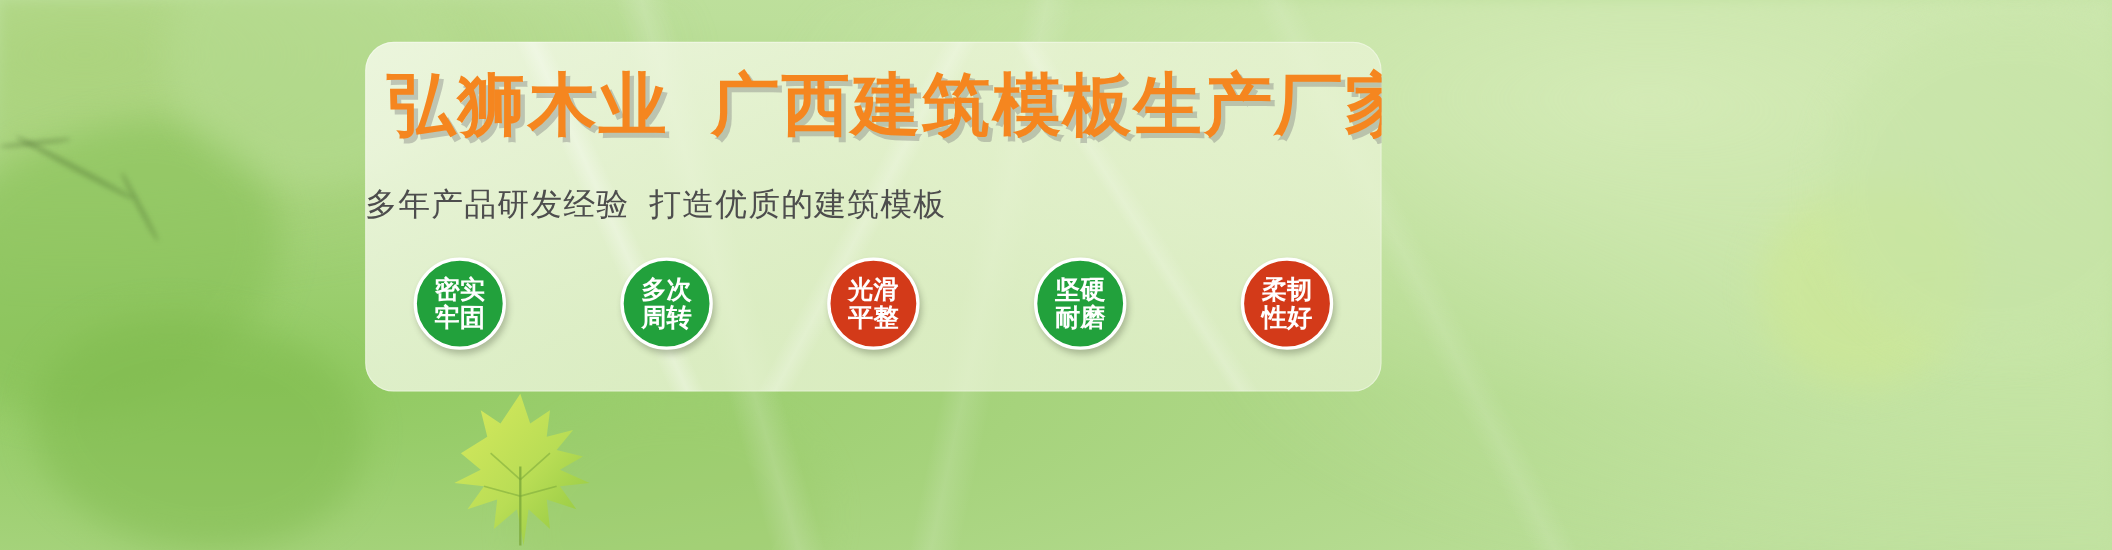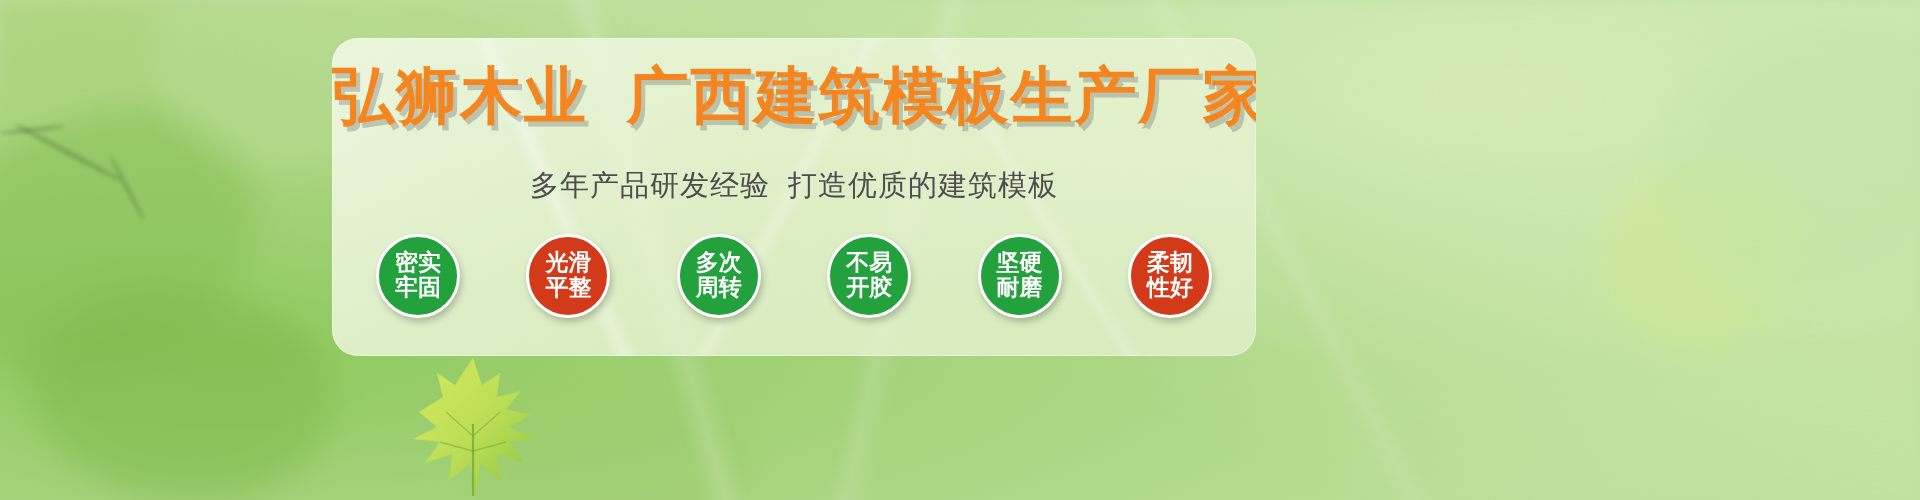--- a/index.html
+++ b/index.html
@@ -96,29 +96,30 @@
     right: 0;
     top: 22px;
     text-align: center;
     font-size: 62px;
     font-weight: bold;
     letter-spacing: 2px;
     color: #f5861f;
     text-shadow: 4px 5px 0 rgba(120,120,120,0.38);
     white-space: pre;
     line-height: 1.15;
+    padding-left: 20px;
   }
 
   
   .subtitle {
     position: absolute;
     left: 0;
     right: 0;
     top: 128px;
-    text-align: center;
+    text-align: left;
     font-size: 29px;
     color: #4d4d4d;
     letter-spacing: 1px;
     white-space: pre;
   }
 
   
   .badges {
     position: absolute;
     left: 44px;
@@ -137,21 +138,20 @@
     align-items: center;
     justify-content: center;
     color: #ffffff;
     font-size: 23px;
     font-weight: bold;
     line-height: 1.08;
     border: 3px solid #ffffff;
     box-shadow: 2px 4px 6px rgba(60,70,45,0.30);
     text-align: center;
     box-sizing: border-box;
-    font-family: Liberation Serif, serif;
   }
   .badge .ln { display: block; }
   .badge.green { background: #22a13c; }
   .badge.red   { background: #d33a19; }
 
   
   .leaf {
     position: absolute;
     left: 398px;
     top: 352px;
@@ -185,31 +185,27 @@
 
     <div class="headline">弘狮木业  广西建筑模板生产厂家</div>
 
     <div class="subtitle">多年产品研发经验  打造优质的建筑模板</div>
 
     <div class="badges">
       <div class="badge green">
         <span class="ln">密实</span>
         <span class="ln">牢固</span>
       </div>
+      <div class="badge green">
+        <span class="ln">多次</span>
+        <span class="ln">周转</span>
+      </div>
       <div class="badge red">
         <span class="ln">光滑</span>
         <span class="ln">平整</span>
-      </div>
-      <div class="badge green">
-        <span class="ln">多次</span>
-        <span class="ln">周转</span>
-      </div>
-      <div class="badge green">
-        <span class="ln">不易</span>
-        <span class="ln">开胶</span>
       </div>
       <div class="badge green">
         <span class="ln">坚硬</span>
         <span class="ln">耐磨</span>
       </div>
       <div class="badge red">
         <span class="ln">柔韧</span>
         <span class="ln">性好</span>
       </div>
     </div>

